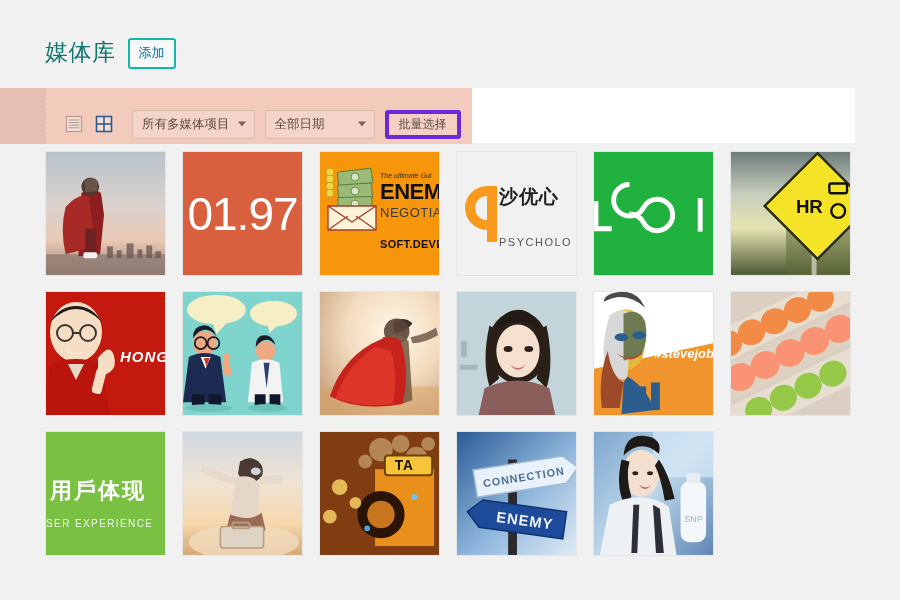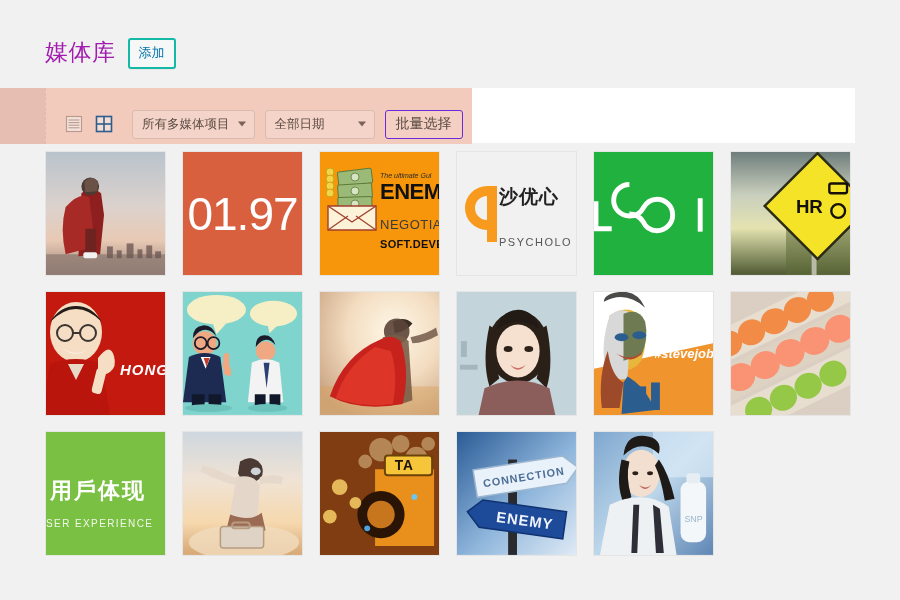--- a/index.html
+++ b/index.html
@@ -12,21 +12,21 @@
   }
   #page { position: relative; width: 900px; height: 600px; background: #f1f1f1; }
 
   
   .header { position: absolute; left: 0; top: 0; width: 900px; height: 88px; }
   .page-title-row {
     position: absolute; left: 45px; top: 38px;
     display: flex; align-items: center; gap: 12px;
   }
   .page-title {
-    font-size: 23px; color: #a21caf; font-weight: normal;
+    font-size: 23px; color: #0f766e; font-weight: normal;
     line-height: 1.3; letter-spacing: .5px;
   }
   .add-btn {
     display: inline-block;
     font-size: 13px; color: #0073aa;
     background: #f6f7f7; border: 2px solid #14b8a6; border-radius: 3px;
     padding: 3px 9px 4px; line-height: 1.5; cursor: pointer;
     box-shadow: 0 1px 0 rgba(0,0,0,.04);
   }
 
@@ -69,24 +69,24 @@
     padding: 0 24px 0 9px;
     font-size: 12.5px; color: #5b4a43; cursor: pointer;
   }
   .select-box .caret {
     position: absolute; right: 8px; top: 50%; transform: translateY(-50%);
     width: 0; height: 0; border-left: 4px solid transparent;
     border-right: 4px solid transparent; border-top: 5px solid #7a6258;
   }
   .select-all-dates { min-width: 110px; }
   .bulk-btn {
-    height: 29px; border: 1px solid #6d28d9; border-radius: 3px;
+    height: 29px; border: 4px solid #6d28d9; border-radius: 3px;
     background: rgba(255,255,255,0.10);
     display: flex; align-items: center; padding: 0 10px;
-    font-size: 14px; color: #5b4a43; cursor: pointer;
+    font-size: 12px; color: #5b4a43; cursor: pointer;
   }
 
   
   .media-grid {
     position: absolute; left: 45px; top: 151px;
     width: 860px;
     display: grid;
     grid-template-columns: repeat(6, 121px);
     column-gap: 16px;
     row-gap: 15px;
@@ -110,21 +110,21 @@
   }
   .hong-txt { color:#fff; font-size:15px; font-style:italic; font-weight:bold; letter-spacing:1px; }
   .soci-txt { color:#3b3b44; font-size:17px; letter-spacing:1px; }
   .steve-txt { color:#fff; font-size:13px; font-weight:bold; font-style:italic; }
   .psy-cn { color:#222; font-size:19px; font-weight:bold; letter-spacing:1px; white-space:nowrap; }
   .psy-en { color:#555; font-size:11px; letter-spacing:1.5px; white-space:nowrap; }
   .ux-cn { color:#fff; font-size:22px; font-weight:bold; letter-spacing:2px; white-space:nowrap; }
   .ux-en { color:#f2f7ee; font-size:10px; letter-spacing:1.4px; white-space:nowrap; }
   .sal-a { color:#2a2a2a; font-size:7px; font-style:italic; white-space:nowrap; }
   .sal-b { color:#111; font-size:22px; font-weight:bold; letter-spacing:-.5px; white-space:nowrap; }
-  .sal-c { color:#3b3b3b; font-size:13px; letter-spacing:.5px; white-space:nowrap;margin-top:12px; }
+  .sal-c { color:#3b3b3b; font-size:13px; letter-spacing:.5px; white-space:nowrap; }
   .sal-d { color:#111; font-size:11px; font-weight:bold; letter-spacing:.3px; white-space:nowrap; }
   .hr-txt { font-size:19px; font-weight:bold; fill:#141008; }
   .sign-txt { fill:#eef3fb; font-size:11px; font-weight:bold; letter-spacing:1px; }
   .taxi-txt { fill:#1a1208; font-size:14px; font-weight:bold; letter-spacing:1px; }
 </style>
 </head>
 <body>
 
 <div id="page">
 
@@ -319,21 +319,21 @@
               <circle cx="19" cy="37" r="8"></circle>
                 <circle cx="42" cy="37" r="8"></circle>
                 <path d="M27 37 h7"></path>
             </g>
             <path d="M16 52 q14 11 28 0 q-13 10 -28 0z" fill="#fff"></path>
             <path d="M4 68 q26 -10 52 0 l8 52 h-68z" fill="#b9150c"></path>
             <path d="M22 68 h16 l-8 16z" fill="#e8d9c6"></path>
             <path d="M52 62 q12 -16 16 -2 q3 11 -4 16 q-8 6 -12 -3z" fill="#f6dec4"></path>
             <rect x="48" y="72" width="10" height="26" rx="4" fill="#f6dec4" transform="rotate(14 53 85)"></rect>
           </svg>
-          <div style="position:absolute;left:74px;top:69px" class="hong-txt">HONG</div>
+          <div style="position:absolute;left:74px;top:56px" class="hong-txt">HONG</div>
         </div>
       </div>
     </div>
 
 
     <div class="media-item">
       <div class="thumb">
         <svg class="tile" viewBox="0 0 121 125" preserveAspectRatio="none">
           <rect width="121" height="125" fill="#7fd4cd"></rect>
           <g fill="#f6eec4">

